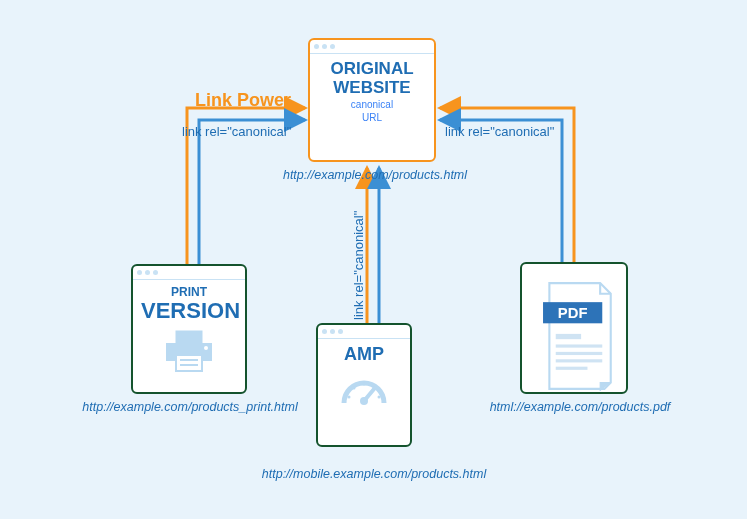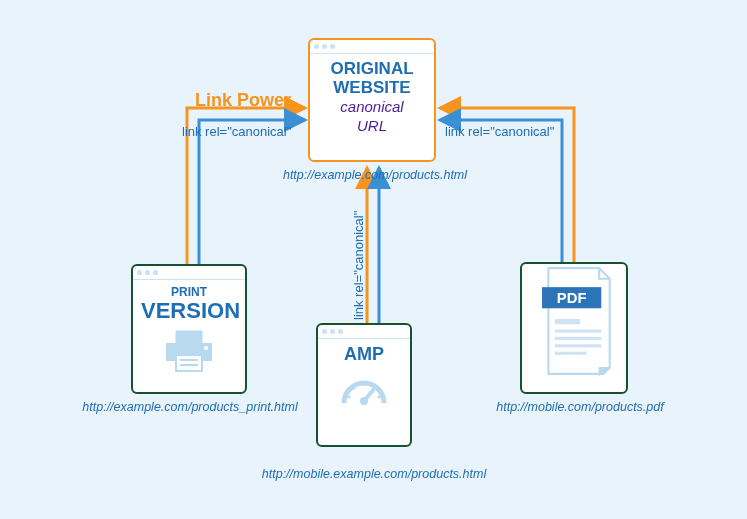--- a/index.html
+++ b/index.html
@@ -34,25 +34,24 @@
     padding: 6px 8px 10px;
     text-align: center;
   }
   .title {
     color: #1f6db3;
     font-weight: 700;
     font-size: 17px;
     line-height: 1.1;
   }
   .subtitle {
-    color: #4c1d95;
-    font-size: 15px;
+    color: #3b82f6;
+    font-size: 10px;
     margin-top: 2px;
     line-height: 1.1;
-    font-style: italic;
   }
   .url {
     position: absolute;
     color: #1f6db3;
     font-size: 12.5px;
     text-align: center;
     font-style: italic;
   }
   .link-power {
     position: absolute;
@@ -176,30 +175,30 @@
         <circle cx="14" cy="17" r="1.5" fill="#b9d9f1"></circle>
         <circle cx="24" cy="13" r="1.5" fill="#b9d9f1"></circle>
         <circle cx="34" cy="17" r="1.5" fill="#b9d9f1"></circle>
         <circle cx="39" cy="26" r="1.5" fill="#b9d9f1"></circle>
       </svg>
     </div>
   </div>
 </div>
 <div class="url" style="left:250px; top:467px; width:248px;">http://mobile.example.com/products.html</div>
 
-<div class="node" style="left:520px; top:262px; width:108px; height:132px; padding:2px;">
+<div class="node" style="left:520px; top:262px; width:108px; height:132px; padding:17px;">
   <div class="pdf-icon">
     <svg viewBox="0 0 72 104" width="80" height="110">
       <path d="M 8 2 L 56 2 L 66 12 L 66 96 L 60 102 L 8 102 Z" fill="#fff" stroke="#b9d9f1" stroke-width="2"></path>
       <path d="M 56 2 L 56 12 L 66 12" fill="none" stroke="#b9d9f1" stroke-width="2"></path>
       <path d="M 66 96 L 56 96 L 56 104" fill="#b9d9f1" stroke="#b9d9f1" stroke-width="1"></path>
       <rect x="2" y="20" width="56" height="20" fill="#2d73b8"></rect>
       <text x="30" y="35" fill="#fff" font-size="14" font-weight="700" text-anchor="middle" font-family="Arial">PDF</text>
       <rect x="14" y="50" width="24" height="5" fill="#cfe3f3"></rect>
       <rect x="14" y="60" width="44" height="3" fill="#cfe3f3"></rect>
       <rect x="14" y="67" width="44" height="3" fill="#cfe3f3"></rect>
       <rect x="14" y="74" width="44" height="3" fill="#cfe3f3"></rect>
       <rect x="14" y="81" width="30" height="3" fill="#cfe3f3"></rect>
     </svg>
   </div>
 
 </div>
-<div class="url" style="left:470px; top:400px; width:220px;">http://mobile.com/products.pdf</div>
+<div class="url" style="left:470px; top:400px; width:220px;">html://example.com/products.pdf</div>
 
 </body></html>

